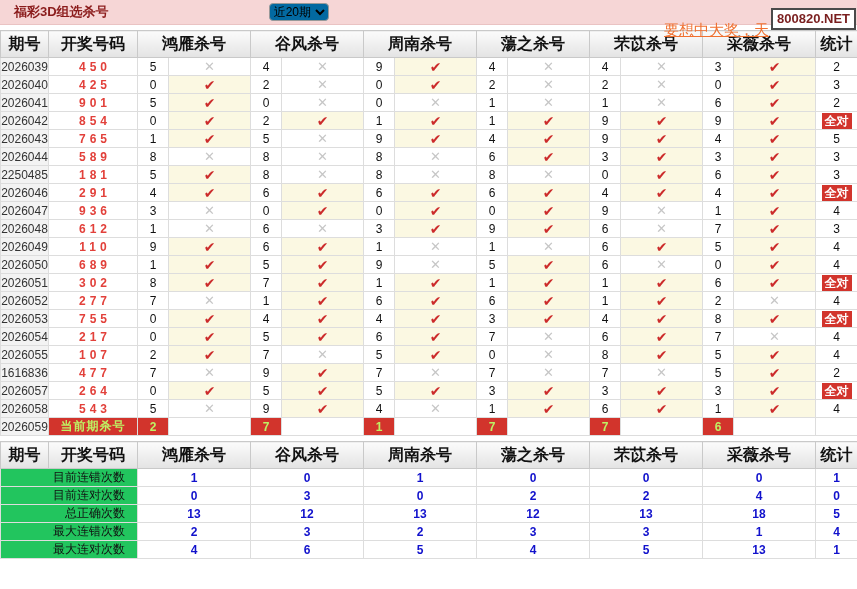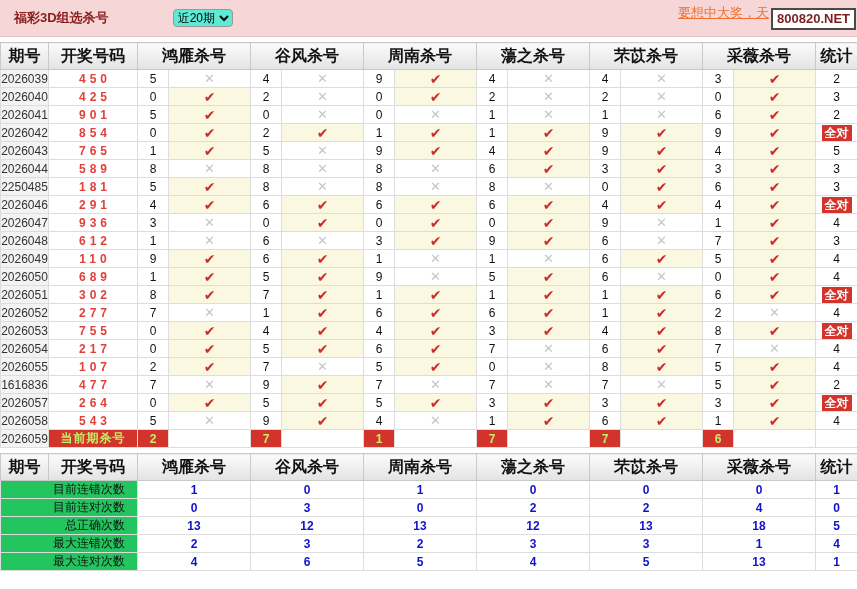--- a/index.html
+++ b/index.html
@@ -1,26 +1,26 @@
 <!DOCTYPE html>
 <html><head>
 <meta charset="utf-8">
 <style>
   * { box-sizing: border-box; }
   html,body { margin:0; padding:0; background:#fff; width:857px; }
   body { font-family:"Liberation Sans","DejaVu Sans",sans-serif; font-size:12px; color:#222; }
 
   
   .topbar { position:relative; height:22px; background:#f6d6d6; border-bottom:1px solid #eac3c3;
-            display:flex; align-items:center; padding:18px 6px; }
+            display:flex; align-items:center; padding:12px 6px;gap:48px; }
   .topbar .title { color:#8b1c1c; font-weight:bold; font-size:13px; margin-left:8px; }
-  .topbar select { margin-left:64px; height:18px; font-size:12px; border:1px solid #999;
-                   border-radius:4px; background:#5eead4; }
-  .promo { position:absolute; right:88px; top:4px; color:#f07030; text-decoration:underline;
-           font-size:13px; white-space:nowrap; }
+  .topbar select { margin-left:112px; height:18px; font-size:12px; border:1px solid #999;
+                   border-radius:4px; background:#0369a1; }
+  .promo { position:absolute; right:88px; top:21px; color:#f07030; text-decoration:underline;
+           font-size:15px; white-space:nowrap; }
   .promo-box { position:absolute; right:1px; top:8px; background:#fff; border:2px solid #4a4a4a;
                color:#7a1f1f; font-size:13px; font-weight:bold; padding:1px 4px; line-height:16px; }
 
   table { border-collapse:collapse; table-layout:fixed; width:857px; margin-top:5px; }
   td, th { border:1px solid #ddd; text-align:center; padding:0; height:18px; overflow:hidden; }
   th { background:linear-gradient(#fbfbfb,#e3e3e3); border-color:#c9c9c9; font-size:16px;
        font-weight:bold; color:#111; height:27px; }
   td.period { background:#f3f3f3; color:#333; }
   td.result { color:#e2403a; font-weight:bold; letter-spacing:4px; text-indent:4px; }
   td.num { background:#fff; color:#111; }

